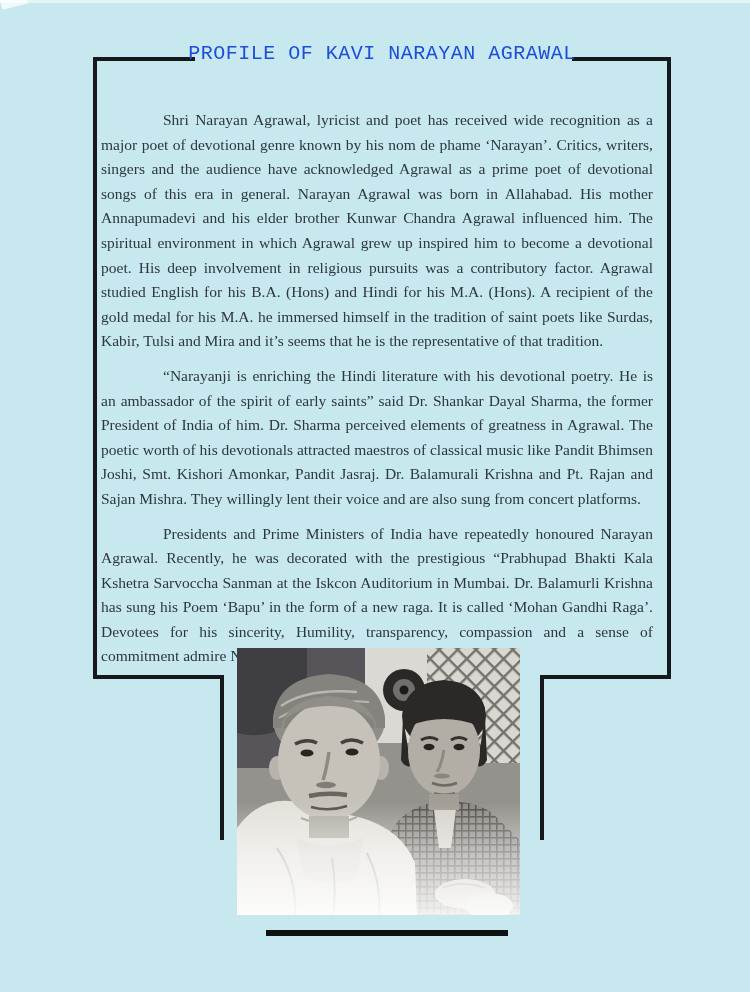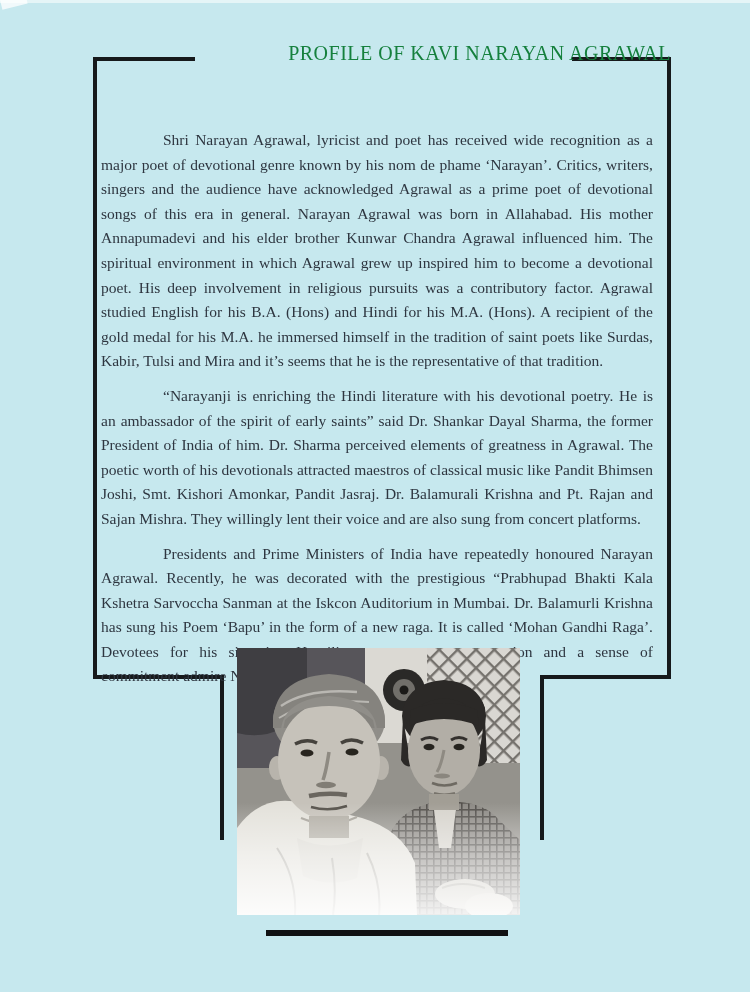--- a/index.html
+++ b/index.html
@@ -26,29 +26,29 @@
   .fr-left       {left:93px; top:57px; width:4px;  height:622px;}
   .fr-right      {left:667px;top:57px; width:4px;  height:622px;}
   .fr-step-left  {left:93px; top:675px;width:131px;height:4px;}
   .fr-step-right {left:540px;top:675px;width:131px;height:4px;}
   .fr-inner-left {left:220px;top:675px;width:4px;  height:165px;}
   .fr-inner-right{left:540px;top:675px;width:4px;  height:165px;}
   .photo-bar{position:absolute;left:266px;top:930px;width:242px;height:6px;background:#101113;}
   
   .title{
     position:absolute;left:93px;top:42px;width:578px;
-    text-align:right;font-size:20px;letter-spacing:.5px;
-    color:#15803d;font-family:Liberation Serif, serif;
+    text-align:center;font-size:20px;letter-spacing:.5px;
+    color:#1d4ed8;font-family:Liberation Mono, monospace;
   }
   
   .profile-text{
     position:absolute;left:101px;top:108px;width:552px;
     font-family:"Liberation Serif",serif;
     font-size:15.5px;line-height:24.6px;
-    color:#2e3640;text-align:justify;margin-top:20px;
+    color:#2e3640;text-align:justify;
   }
   .profile-text p{margin:0 0 10px 0;text-indent:62px;}
   
   .photo{
     position:absolute;left:237px;top:648px;width:283px;height:267px;
   }
   .photo svg{display:block;width:283px;height:267px;}
 </style>
 </head>
 <body>

